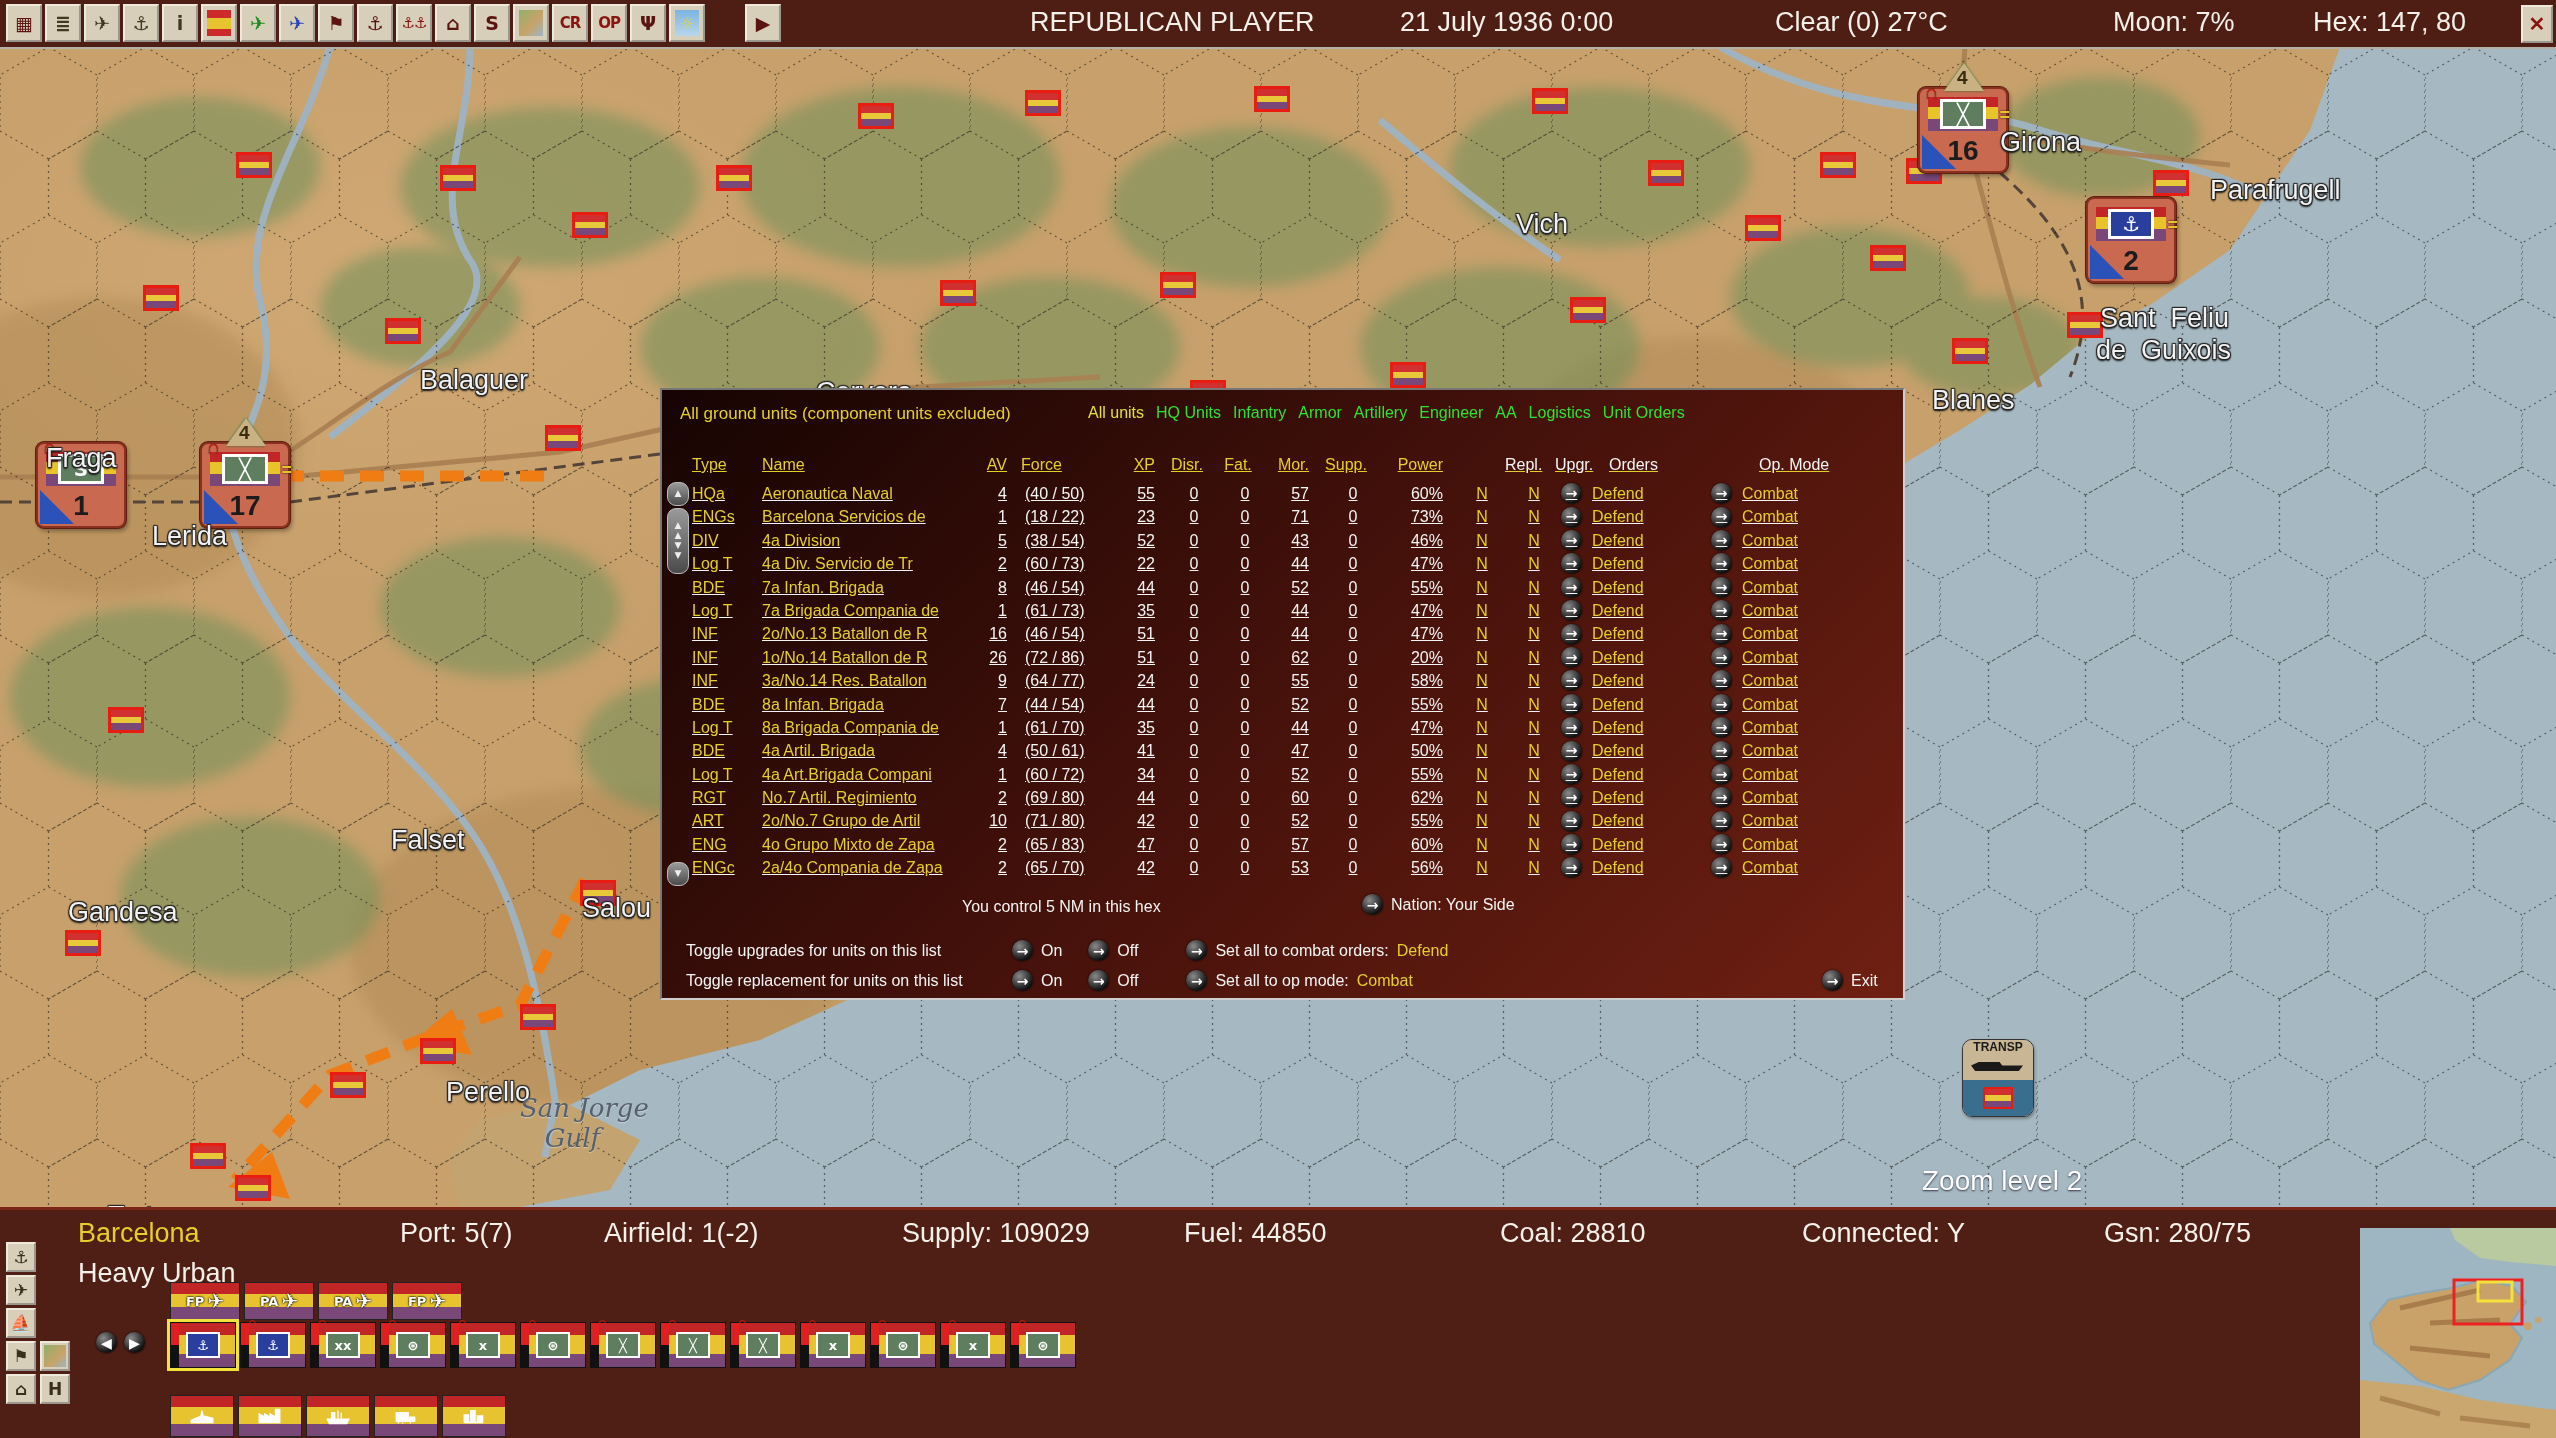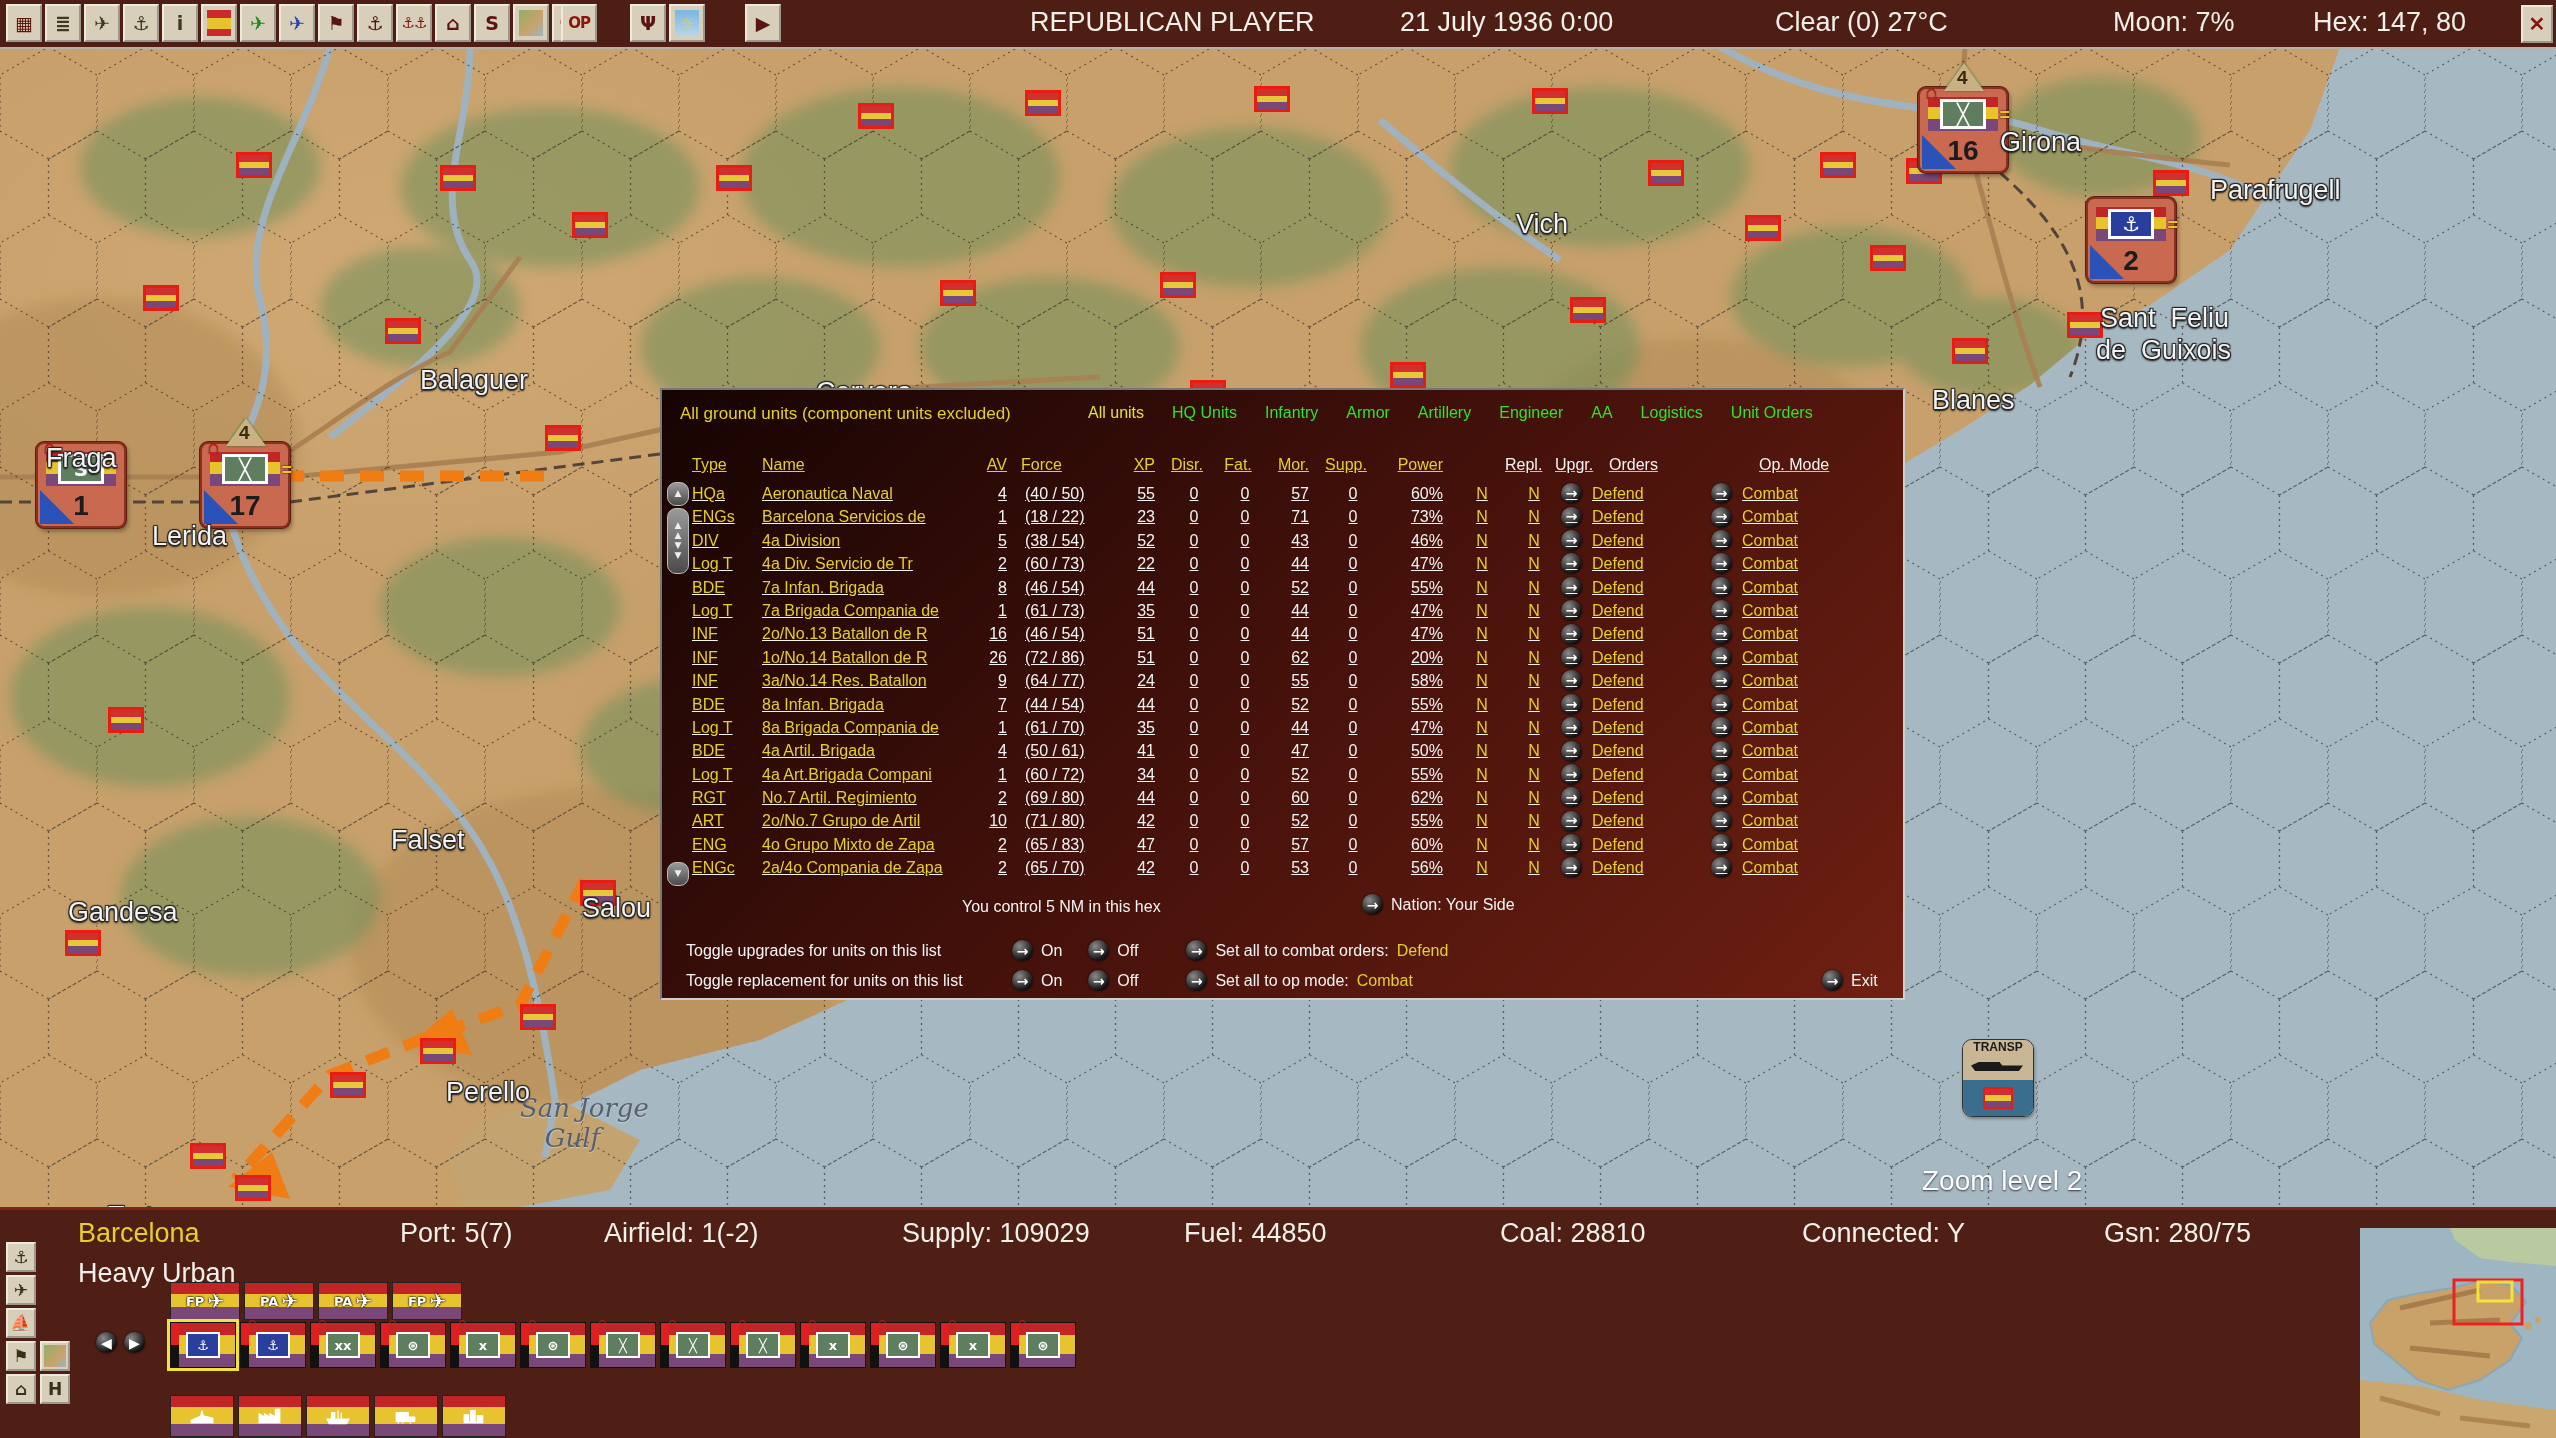--- a/index.html
+++ b/index.html
@@ -69,21 +69,21 @@
   #transp .tsea{position:absolute;left:0;right:0;top:40px;bottom:0;background:#3a6e8e;
           display:flex;align-items:center;justify-content:center;}
   #transp .tflag{width:26px;height:18px;border:2px solid #e81c10;
           background:linear-gradient(#d03030 33%,#e8c838 33%,#e8c838 66%,#7a4878 66%);}
   
   #dialog{position:absolute;left:660px;top:388px;width:1245px;height:612px;z-index:40;
           background:linear-gradient(135deg,#160402 0%,#41100a 45%,#6f2012 100%);
           border:2px solid #777;border-right-color:#cfcfcf;border-bottom-color:#cfcfcf;
           box-sizing:border-box;color:#f5f5f5;font-size:16px;}
   #dlg-title{position:absolute;left:18px;top:14px;color:#e5cf2a;font-size:17px;}
-  #dlg-tabs{position:absolute;left:426px;top:14px;display:flex;gap:28px;}
+  #dlg-tabs{position:absolute;left:426px;top:14px;display:flex;gap:12px;}
   .dtab{color:#2ee32e;font-size:16px;cursor:pointer;white-space:nowrap;}
   .dtab.active{color:#e0e23a;}
   .tgrid{display:grid;grid-template-columns:70px 215px 44px 98px 50px 50px 52px 52px 60px 74px 50px 54px 150px 140px;
          align-items:center;text-decoration:underline;}
   #tbl-head{position:absolute;left:30px;top:66px;width:1160px;color:#e5cf2a;}
   #tbl-head .hw{color:#f5f5f5;margin-left:48px;}
   #tbl-rows{position:absolute;left:30px;top:92px;width:1160px;}
   .trow{height:23.4px;line-height:23.4px;font-size:16px;}
   .c-type,.c-name{color:#e5cf2a;text-align:left;overflow:hidden;white-space:nowrap;cursor:pointer;}
   .c-num{color:#f5f5f5;text-align:right;padding-right:14px;}
@@ -180,21 +180,21 @@
         </div>
         <div class="tbtn" style="left: 474px;">
           <span class="glyph ">S</span>
         </div>
         <div class="tbtn" style="left: 513px;">
           <div class="g-mapbtn"></div>
         </div>
         <div class="tbtn" style="left: 552px;">
           <span class="glyph g-red">CR</span>
         </div>
-        <div class="tbtn" style="left: 561px;">
+        <div class="tbtn" style="left: 591px;">
           <span class="glyph g-red">OP</span>
         </div>
         <div class="tbtn" style="left: 630px;">
           <span class="glyph ">Ψ</span>
         </div>
         <div class="tbtn" style="left: 669px;">
           <div class="g-sky">☼</div>
         </div>
         <div class="tbtn" style="left: 745px;">
           <span class="glyph ">▶</span>

